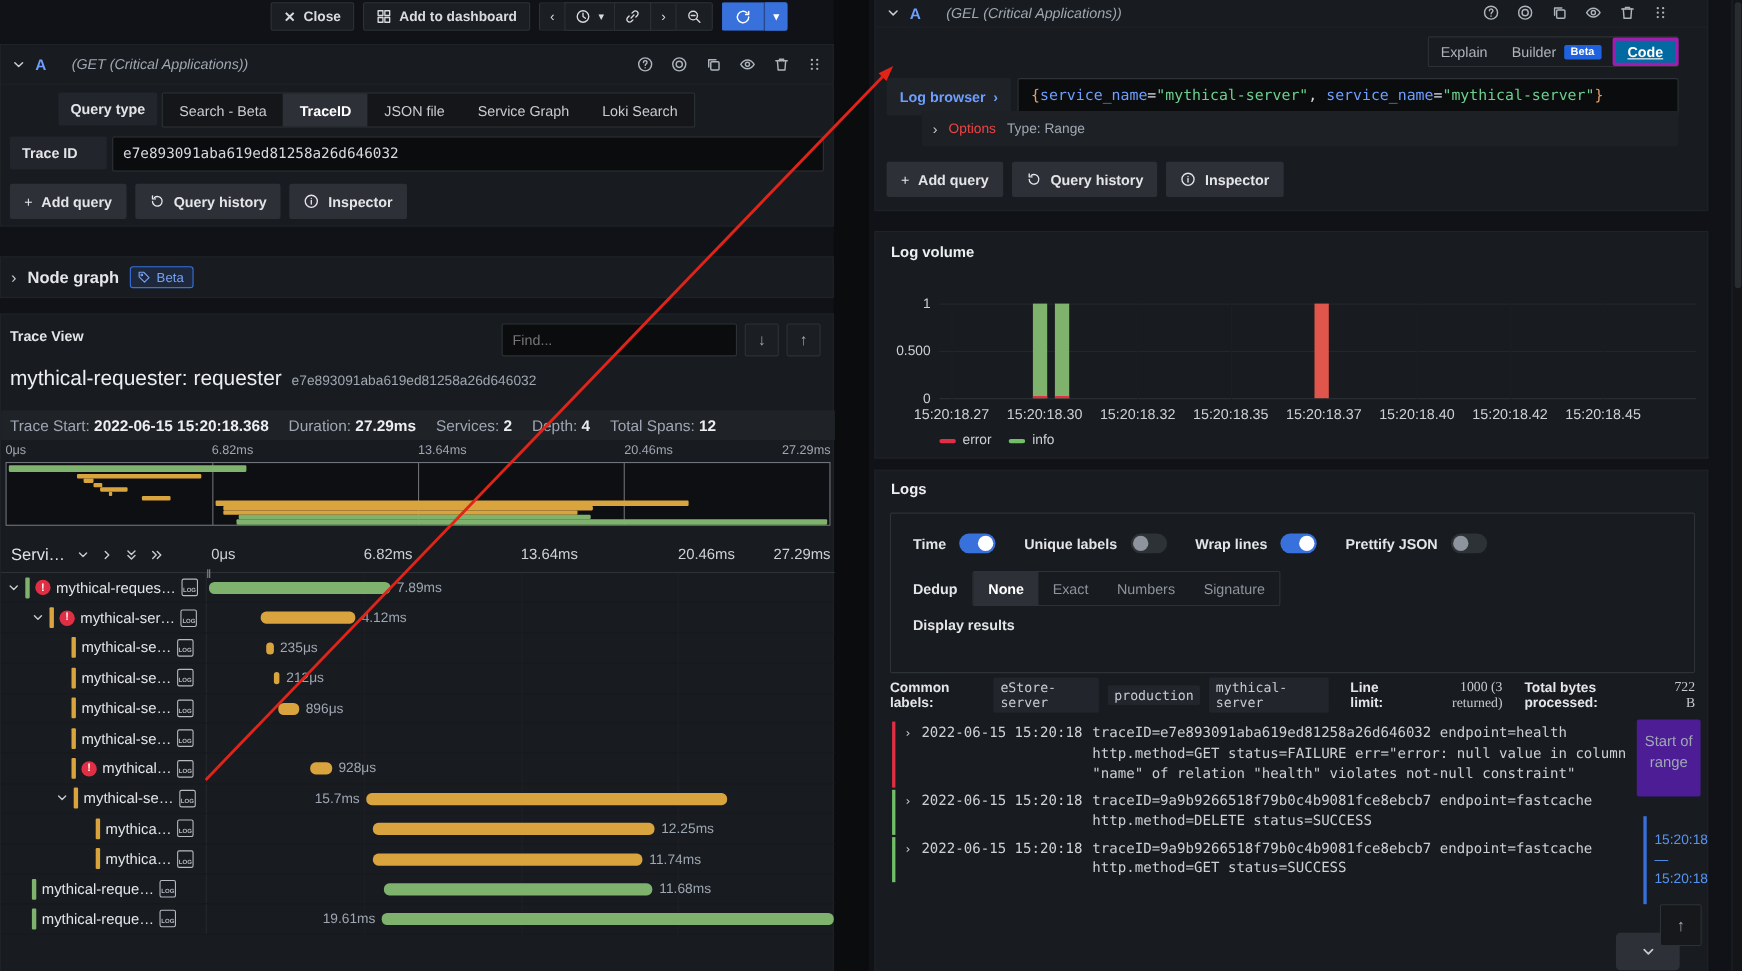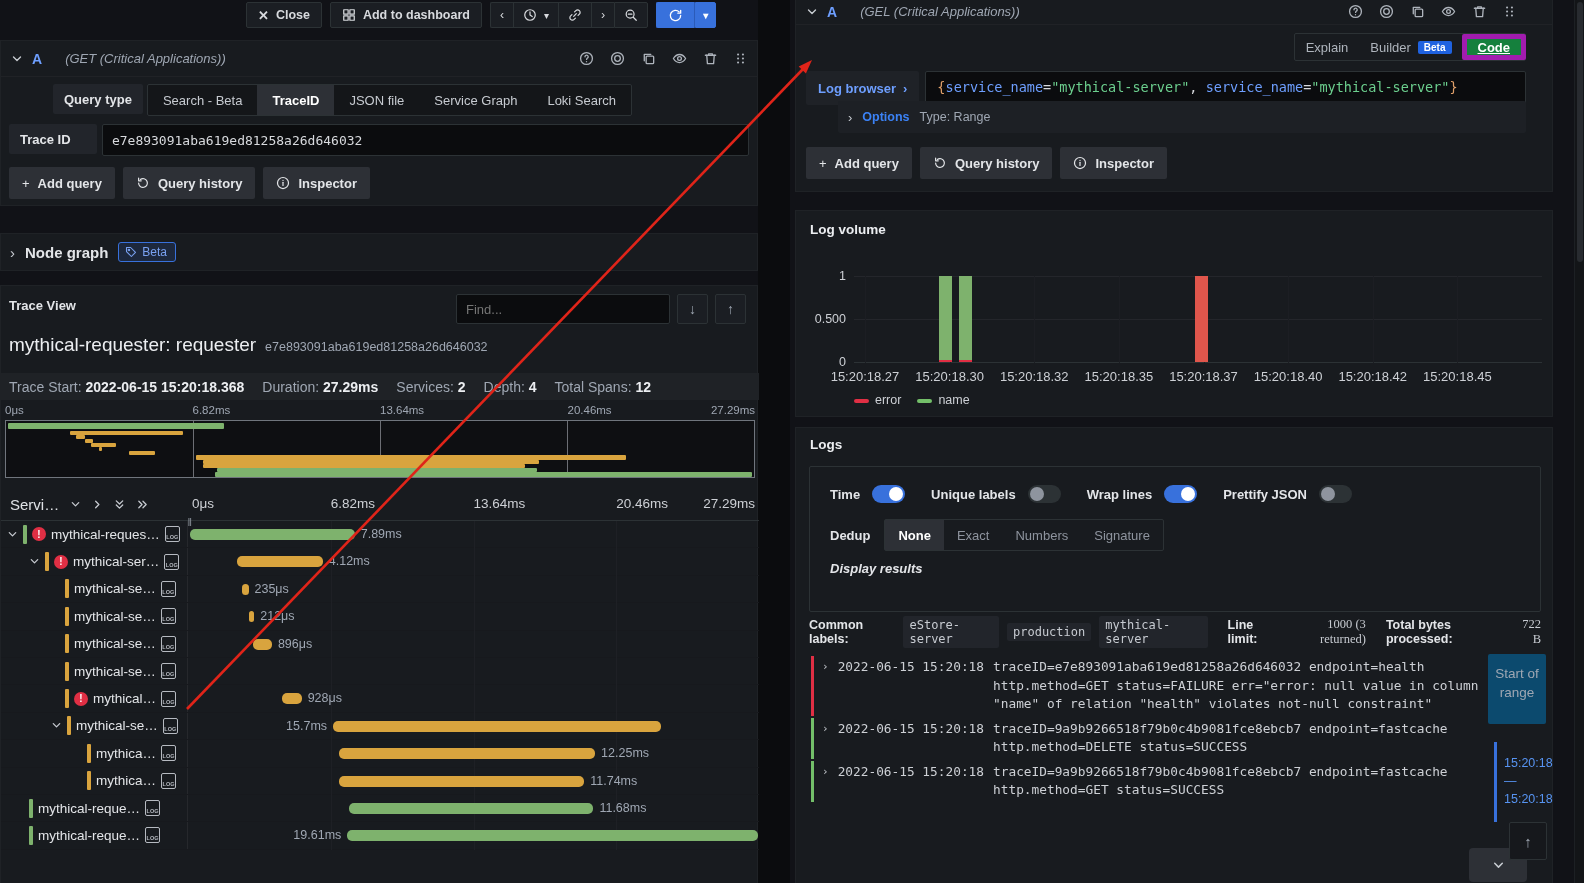--- a/index.html
+++ b/index.html
@@ -58,21 +58,21 @@
   .accent { width:4px; height:19px; border-radius:1px; flex:0 0 4px; }
   .sname { color:#e3e5e8; font-size:13.5px; white-space:nowrap; overflow:hidden; text-overflow:ellipsis; }
   .logdoc { flex:0 0 15px; width:15px; height:16px; border:1.2px solid #b6bac1; border-radius:2px; font-size:5.5px; font-weight:700; color:#b6bac1; display:flex; align-items:flex-end; justify-content:center; line-height:7px; }
   .stime { position:relative; flex:1; }
   .sbar { position:absolute; top:8px; height:11px; border-radius:5px; min-width:2px; }
   .sdur { position:absolute; top:6px; font-size:12.5px; color:#9fa7b3; white-space:nowrap; }
   .chev { color:#c7cbd1; }
   
   .mode-group { display:flex; border:1px solid #2c3235; border-radius:2px; align-items:center; }
   .mode { padding:0 11px; height:26px; display:flex; align-items:center; gap:7px; color:#aeb4bc; }
-  .mode.active { background:#15803d; border:5px solid #a21caf; margin:-1px; border-radius:2px; color:#fff; font-weight:700;text-decoration:underline; }
+  .mode.active { background:#0369a1; border:3px solid #a21caf; margin:-1px; border-radius:2px; color:#fff; font-weight:700;text-decoration:underline; }
   .codebox { flex:1; background:#0b0c0e; border:1px solid #2c3235; border-radius:2px; padding:7px 11px; font-family:"DejaVu Sans Mono",monospace; font-size:13.5px; }
   .tok-key { color:#6e9fff; } .tok-str { color:#6ccf8e; } .tok-brace { color:#e0a06a; } .tok-plain { color:#d8dade; }
   .lb-btn { display:inline-flex; align-items:center; gap:7px; height:34px; padding:0 12px; background:#1f2227; border-radius:2px; color:#6e9fff; font-weight:600; }
   .opts { position:absolute; display:flex; align-items:center; gap:10px; background:#1d2025; border-radius:2px; padding:0 10px; height:32px; }
   
   .gridline-h { position:absolute; left:0; right:0; height:1px; background:#24262b; }
   .gridline-v { position:absolute; top:0; bottom:0; width:1px; background:#1c1e23; }
   .lv-bar { position:absolute; bottom:1px; width:13px; }
   .ytick { position:absolute; right:0; font-size:12.5px; color:#cdd0d5; }
   .xtick { position:absolute; transform:translateX(-50%); font-size:13px; color:#cdd0d5; white-space:nowrap; }
@@ -85,21 +85,21 @@
   .toggle.on .knob { right:2px; background:#fff; } .toggle.off .knob { left:2px; background:#8e949e; }
   .tgl-label { font-weight:700; color:#e3e5e8; }
   .radio-group { display:inline-flex; border:1px solid #2c3235; border-radius:2px; }
   .radio { padding:0 13px; height:30px; display:flex; align-items:center; color:#8e949e; }
   .radio.active { background:#2d3036; color:#fff; font-weight:700; }
   .mono { font-family:Liberation Serif, serif;text-align:right; }
   .lchip { background:#22252b; color:#c7cbd1; font-family:"DejaVu Sans Mono",monospace; font-size:12px; padding:2px 6px; border-radius:2px; }
   .logrow { display:flex; gap:9px; padding:2px 0 2px 8px; border-left:3px solid; font-family:"DejaVu Sans Mono",monospace; font-size:12.8px; line-height:18.5px; color:#cdd0d5; margin-bottom:2px; }
   .logrow.error { border-color:#e02f44; } .logrow.info { border-color:#73bf69; }
   .logtime { white-space:nowrap; }
-  .sor-box { position:absolute; background:#0c4a6e; color:#9fa7b3; font-size:13.5px; text-align:center; padding-top:10px; line-height:19px; border-radius:2px; }
+  .sor-box { position:absolute; background:#4c1d95; color:#9fa7b3; font-size:13.5px; text-align:center; padding-top:10px; line-height:19px; border-radius:2px; }
   .range-ind { position:absolute; color:#5794f2; font-size:12.5px; line-height:18px; }
   .range-bar { position:absolute; width:3px; background:#3871dc; }
   .fab { position:absolute; display:flex; align-items:center; justify-content:center; }
   .scrollbar { position:absolute; right:0; top:0; width:10px; height:883px; background:#131518; border-left:1px solid #1d2024; }
   .scroll-thumb { position:absolute; left:2px; top:2px; width:6px; height:260px; background:#282b30; border-radius:3px; }
   svg.ic { stroke:currentColor; fill:none; stroke-width:1.4; stroke-linecap:round; stroke-linejoin:round; }
 </style>
 </head>
 <body>
 
@@ -541,21 +541,21 @@
     </div>
     <div style="display:flex; gap:6px; padding:10px 26px 0 10px; align-items:stretch;">
       <span class="lb-btn">
           <span>Log browser</span>
           <span>›</span>
         </span>
       <div class="codebox"><span class="tok-brace">{</span><span class="tok-key">service_name</span><span class="tok-plain">=</span><span class="tok-str">"mythical-server"</span><span class="tok-plain">, </span><span class="tok-key">service_name</span><span class="tok-plain">=</span><span class="tok-str">"mythical-server"</span><span class="tok-brace">}</span></div>
     </div>
     <div class="opts" style="left:42px; right:26px; top:106px;">
       <span class="chev">›</span>
-      <span style="color:#3b82f6; font-weight:700; font-size:12.5px;text-align:center;">Options</span>
+      <span style="color:#ef4444; font-weight:400; font-size:12.5px;text-align:center;">Options</span>
       <span class="muted" style="font-size:12.5px;">Type: Range</span>
     </div>
     <div style="position:absolute; left:10px; top:152px; display:flex; gap:8px;">
       <button class="btn">
           <span style="font-weight:400;">+</span>
           <span>Add query</span>
         </button>
       <button class="btn">
           <svg class="ic" width="14" height="14" viewBox="0 0 16 16">
             <path d="M3 8a5 5 0 102-4"></path>
@@ -604,21 +604,21 @@
       <span class="xtick" style="left:26.2%;">15:20:18.32</span>
       <span class="xtick" style="left:38.5%;">15:20:18.35</span>
       <span class="xtick" style="left:50.8%;">15:20:18.37</span>
       <span class="xtick" style="left:63.1%;">15:20:18.40</span>
       <span class="xtick" style="left:75.4%;">15:20:18.42</span>
       <span class="xtick" style="left:87.7%;">15:20:18.45</span>
     </div>
 
     <div class="legend" style="left:58px; top:182px;">
       <span><span class="lg-swatch" style="background:#e02f44;"></span><span>error</span></span>
-      <span><span class="lg-swatch" style="background:#73bf69;"></span><span>name</span></span>
+      <span><span class="lg-swatch" style="background:#73bf69;"></span><span>info</span></span>
     </div>
   </div>
 
   <div class="panel" style="left:5px; top:427px; width:758px; height:456px; border-bottom:none;">
     <div style="position:absolute; left:14px; top:9px; color:#eceef1; font-weight:700; font-size:13.5px;">Logs</div>
 
     <div style="position:absolute; left:13px; top:38px; width:732px; height:146px; border:1px solid #2c3235; border-radius:2px; padding:18px 20px;">
       <div style="display:flex; align-items:center; gap:12px;">
         <span class="tgl-label">Time</span>
         <span class="toggle on">
@@ -639,21 +639,21 @@
       </div>
       <div style="display:flex; align-items:center; gap:14px; margin-top:16px;">
         <span class="tgl-label">Dedup</span>
         <div class="radio-group">
           <span class="radio active">None</span>
           <span class="radio">Exact</span>
           <span class="radio">Numbers</span>
           <span class="radio">Signature</span>
         </div>
       </div>
-      <div style="display:flex; align-items:center; gap:14px; margin-top:10px;font-style:italic;">
+      <div style="display:flex; align-items:center; gap:14px; margin-top:10px;">
         <span class="tgl-label">Display results</span>
       </div>
     </div>
 
     <div style="position:absolute; left:13px; top:188px; width:732px; display:flex; align-items:center; gap:8px; font-size:12.5px;">
       <span class="tgl-label" style="font-size:12.5px;">Common labels:</span>
       <span class="lchip">eStore-server</span>
       <span class="lchip">production</span>
       <span class="lchip">mythical-server</span>
       <span class="tgl-label" style="font-size:12.5px; margin-left:12px;">Line limit:</span>

